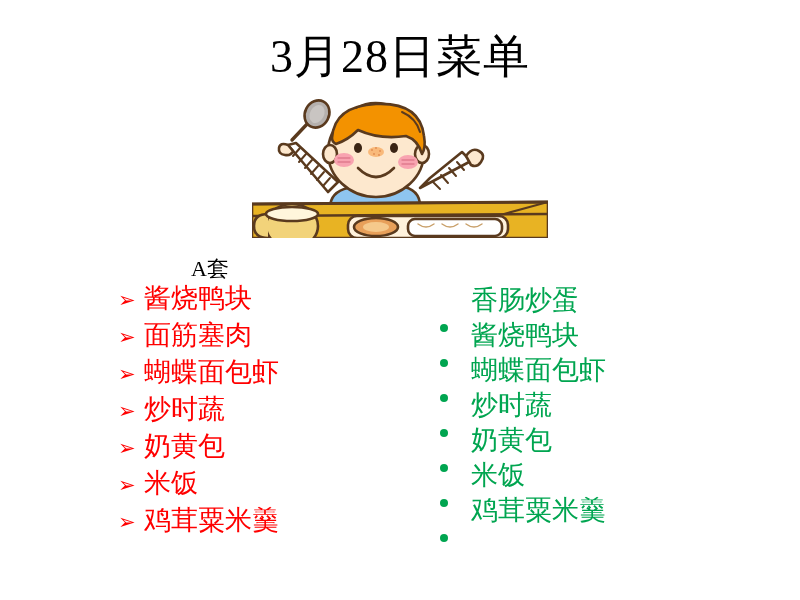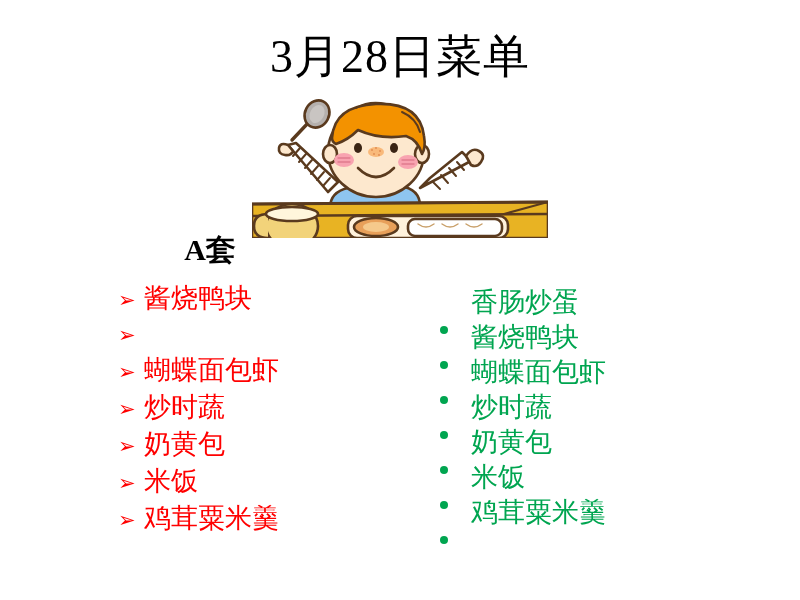--- a/index.html
+++ b/index.html
@@ -41,24 +41,25 @@
     top: 96px;
     width: 296px;
     height: 142px;
   }
   #illustration svg { display: block; width: 100%; height: 100%; }
 
   
   .col-header {
     position: absolute;
     font-family: "Liberation Serif", "DejaVu Serif", serif;
-    font-size: 30px;
+    font-size: 22px;
     color: #000000;
-    font-weight: bold;
+    font-weight: normal;
     white-space: nowrap;
+    margin-top: 24px;
   }
   #header-a { left: 120px; top: 230px; width: 180px; text-align: center; }
   #header-b { left: 470px; top: 230px; width: 180px; text-align: center; }
 
   
   .menu-list {
     position: absolute;
     margin: 0;
     padding: 0;
     list-style: none;
@@ -68,21 +69,21 @@
 
   .menu-item {
     display: flex;
     align-items: baseline;
     font-family: "Liberation Serif", "DejaVu Serif", serif;
     font-size: 27px;
     line-height: 35px;
     white-space: nowrap;
   }
   #list-a .menu-item { color: #FF0000; }
-  #list-b .menu-item { color: #00A550; }
+  #list-b .menu-item { color: #00A550; font-family: Liberation Mono, monospace; }
 
   .bullet-arrow {
     flex: 0 0 auto;
     width: 26px;
     font-size: 21px;
     line-height: 35px;
     color: #FF0000;
     display: inline-block;
   }
   .bullet-dot {
@@ -201,20 +202,21 @@
   <div class="col-header" id="header-a">A套</div>
 
 
   <ul class="menu-list" id="list-a">
     <li class="menu-item">
       <span class="bullet-arrow">➢</span>
       <span class="item-text">酱烧鸭块</span>
     </li>
     <li class="menu-item">
       <span class="bullet-arrow">➢</span>
+      <span class="item-text">面筋塞肉</span>
     </li>
     <li class="menu-item">
       <span class="bullet-arrow">➢</span>
       <span class="item-text">蝴蝶面包虾</span>
     </li>
     <li class="menu-item">
       <span class="bullet-arrow">➢</span>
       <span class="item-text">炒时蔬</span>
     </li>
     <li class="menu-item">

